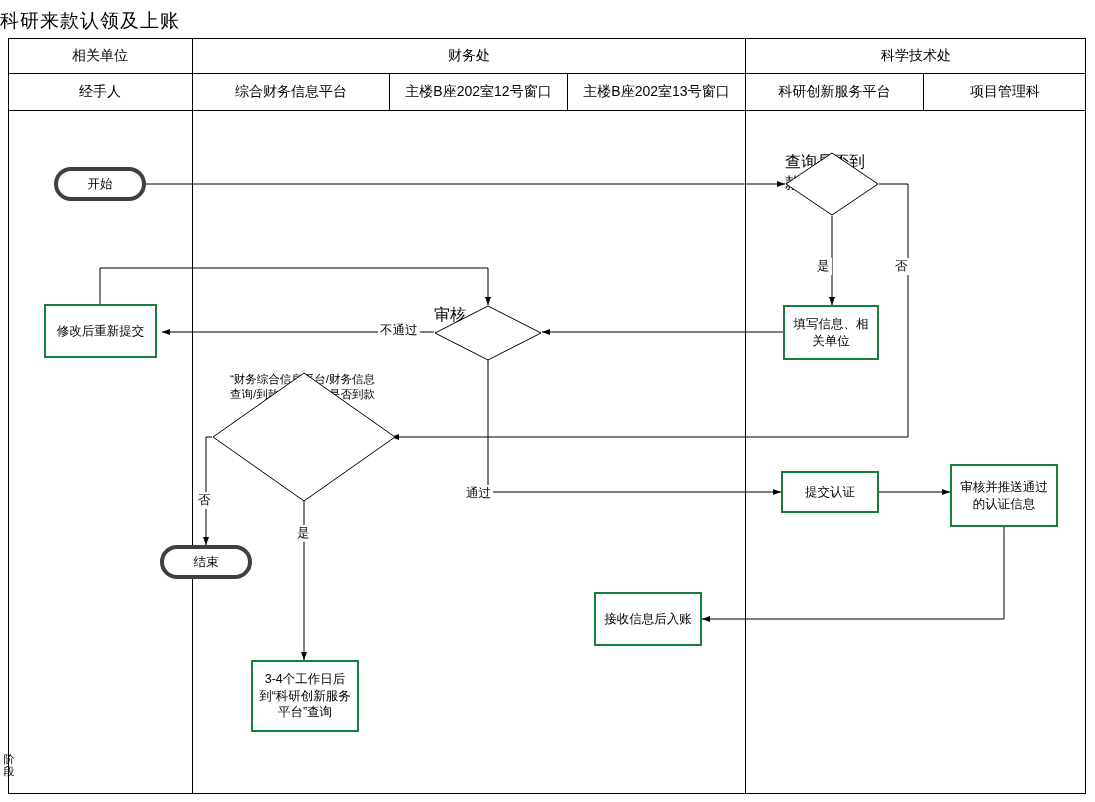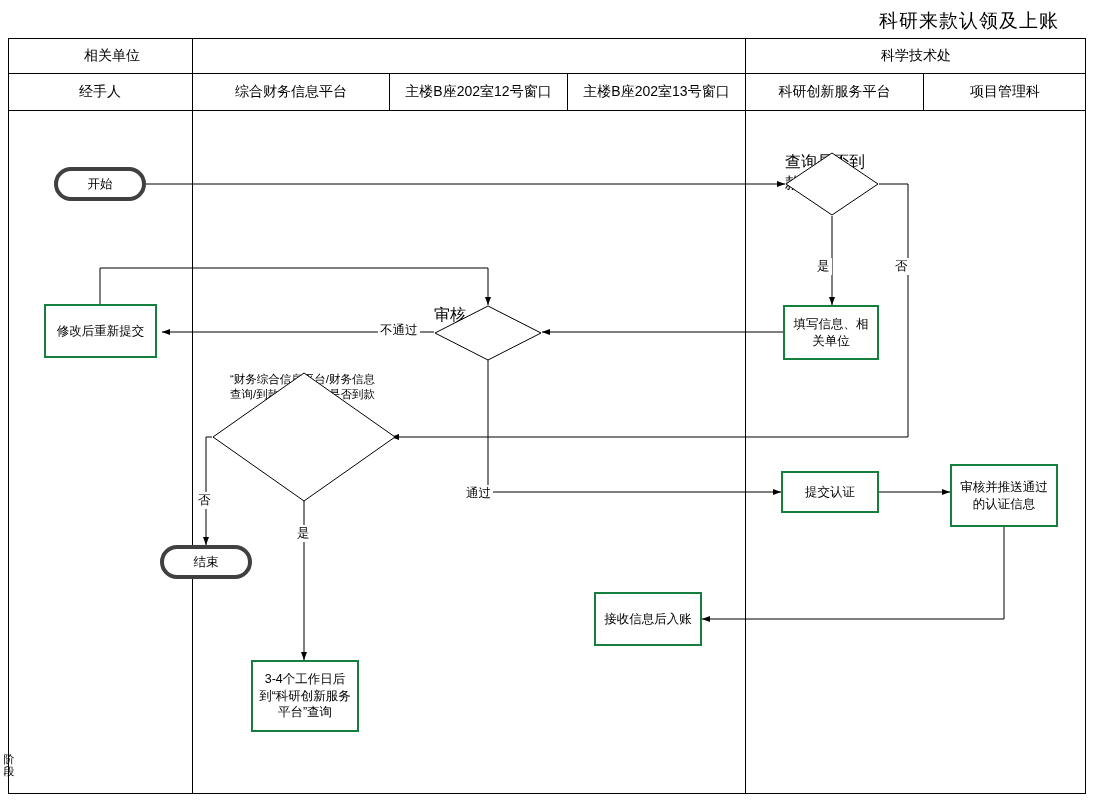--- a/index.html
+++ b/index.html
@@ -1,19 +1,19 @@
 <!DOCTYPE html>
 <html><head>
 <meta charset="utf-8">
 <style>
   html,body{margin:0;padding:0;background:#fff;}
   body{font-family:"Liberation Sans","DejaVu Sans",sans-serif;color:#000;}
   #page{position:relative;width:1095px;height:802px;overflow:hidden;background:#fff;}
   #frame{position:absolute;left:8px;top:38px;width:1078px;height:756px;border:1px solid #000;box-sizing:border-box;}
-  .title{position:absolute;left:0;top:8px;width:1059px;text-align:right;font-size:19px;letter-spacing:1px;}
+  .title{position:absolute;left:0;top:8px;width:1059px;text-align:left;font-size:19px;letter-spacing:1px;}
   
   .hdr-cell{position:absolute;box-sizing:border-box;display:flex;align-items:center;justify-content:center;font-size:14px;text-align:center;line-height:1.2;}
   
   .vline{position:absolute;width:1px;background:#000;}
   .hline{position:absolute;height:1px;background:#000;}
   
   .node{position:absolute;box-sizing:border-box;display:flex;align-items:center;justify-content:center;text-align:center;font-size:12.5px;line-height:1.35;}
   .rect{border:2px solid #15803d;background:#fff;}
   .term{border:4px solid #404040;background:#fff;border-radius:28px;}
   .diamond-wrap{position:absolute;}
@@ -41,21 +41,22 @@
 
   <div class="vline" style="left:192px;top:73px;height:37px;"></div>
   <div class="vline" style="left:389px;top:73px;height:37px;"></div>
   <div class="vline" style="left:567px;top:73px;height:37px;"></div>
   <div class="vline" style="left:745px;top:73px;height:37px;"></div>
   <div class="vline" style="left:923px;top:73px;height:37px;"></div>
 
   <div class="vline" style="left:192px;top:110px;height:684px;"></div>
   <div class="vline" style="left:745px;top:110px;height:684px;"></div>
 
-  <div class="hdr-cell" style="left:20px;top:38px;width:184px;height:35px;">相关单位</div>
+  <div class="hdr-cell" style="left:8px;top:38px;width:184px;height:35px;">相关单位</div>
+  <div class="hdr-cell" style="left:193px;top:38px;width:552px;height:35px;">财务处</div>
   <div class="hdr-cell" style="left:746px;top:38px;width:340px;height:35px;">科学技术处</div>
 
   <div class="hdr-cell" style="left:8px;top:73px;width:184px;height:37px;">经手人</div>
   <div class="hdr-cell" style="left:193px;top:73px;width:196px;height:37px;">综合财务信息平台</div>
   <div class="hdr-cell" style="left:390px;top:73px;width:177px;height:37px;">主楼B座202室12号窗口</div>
   <div class="hdr-cell" style="left:568px;top:73px;width:177px;height:37px;">主楼B座202室13号窗口</div>
   <div class="hdr-cell" style="left:746px;top:73px;width:177px;height:37px;">科研创新服务平台</div>
   <div class="hdr-cell" style="left:924px;top:73px;width:162px;height:37px;">项目管理科</div>
 
   <svg class="conn">

